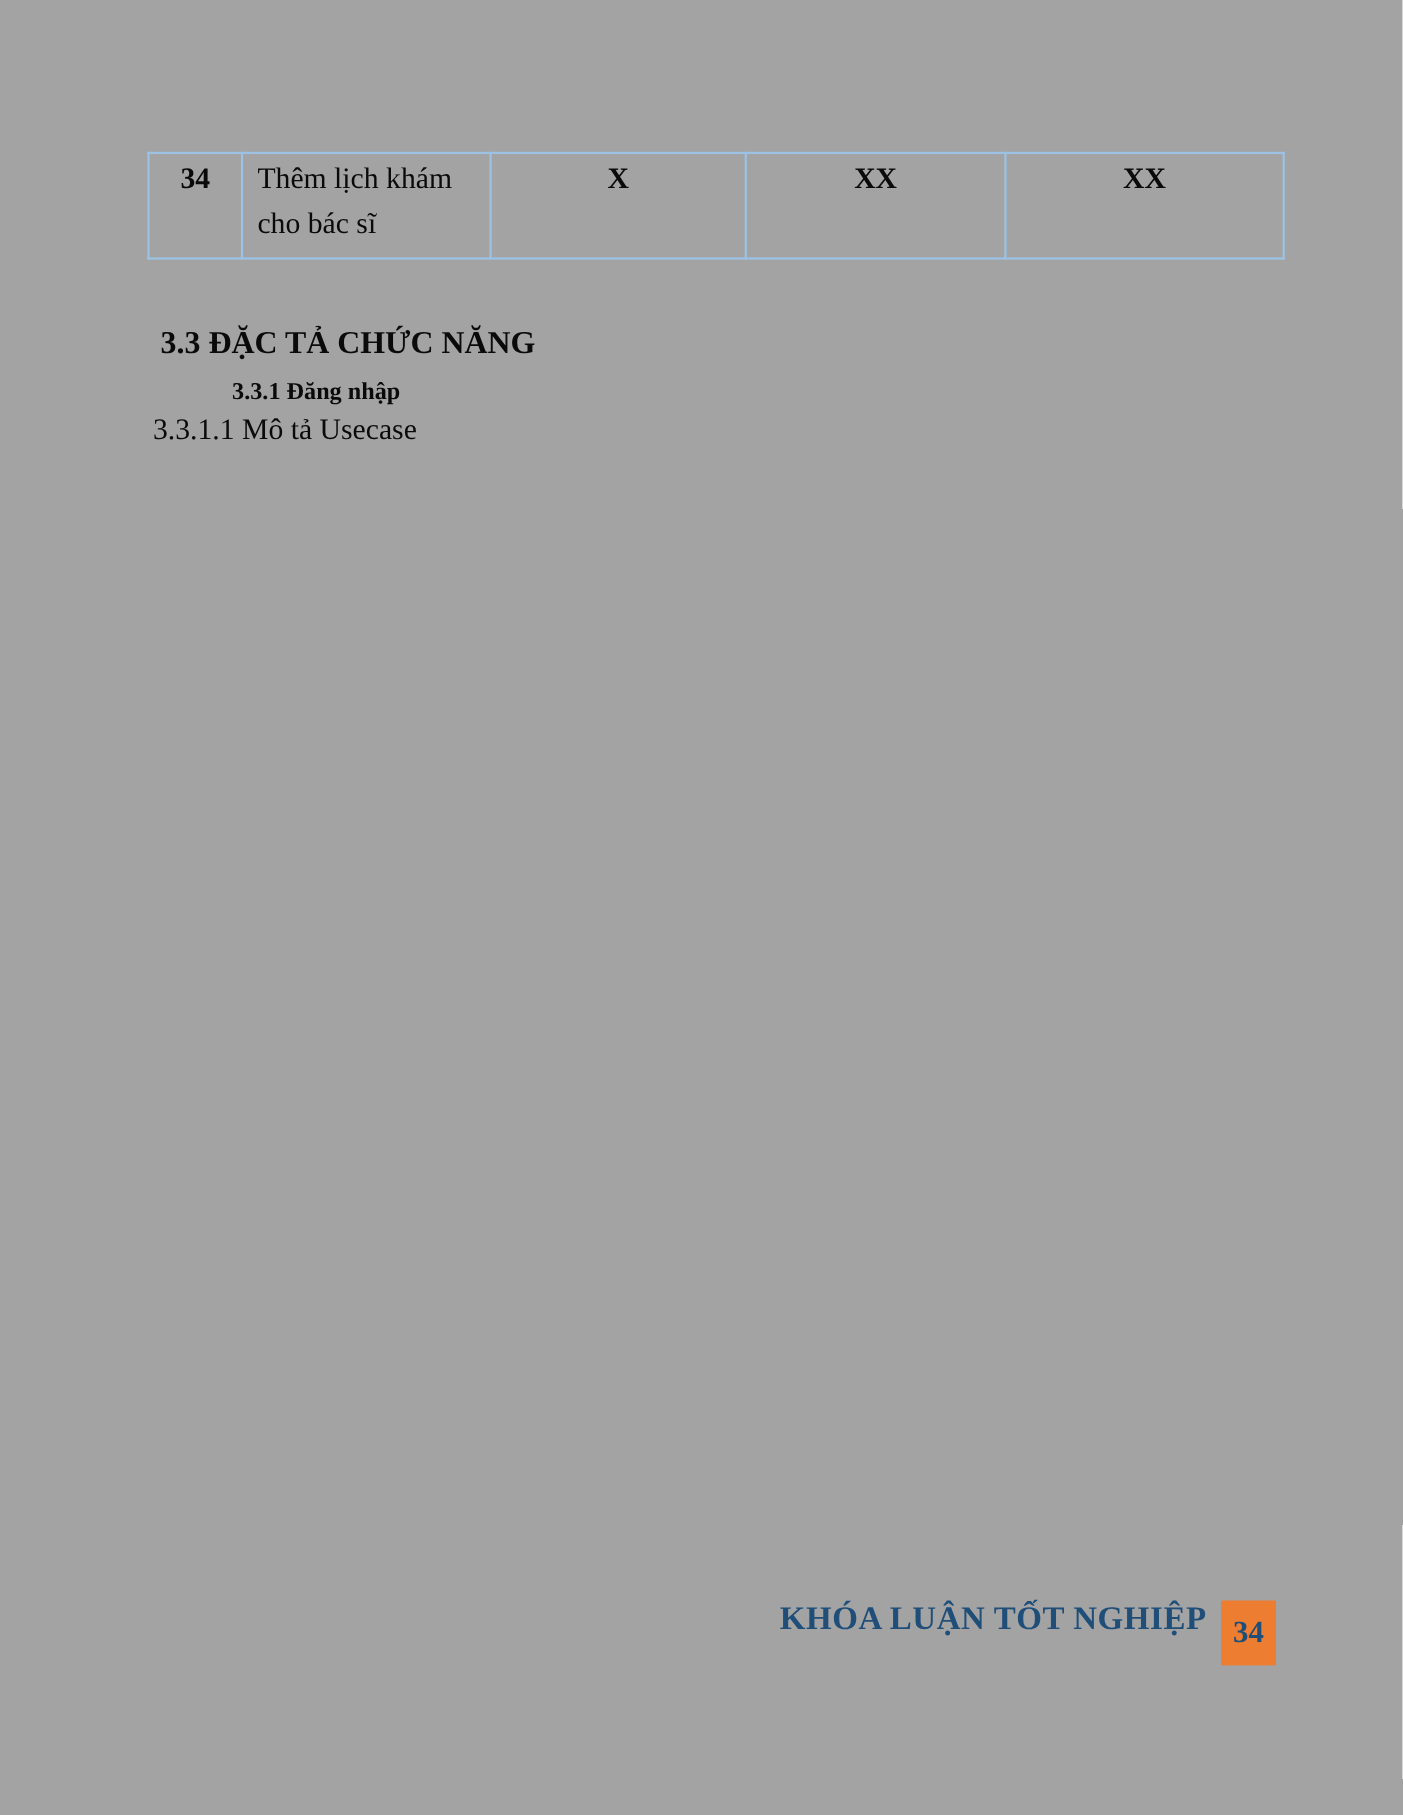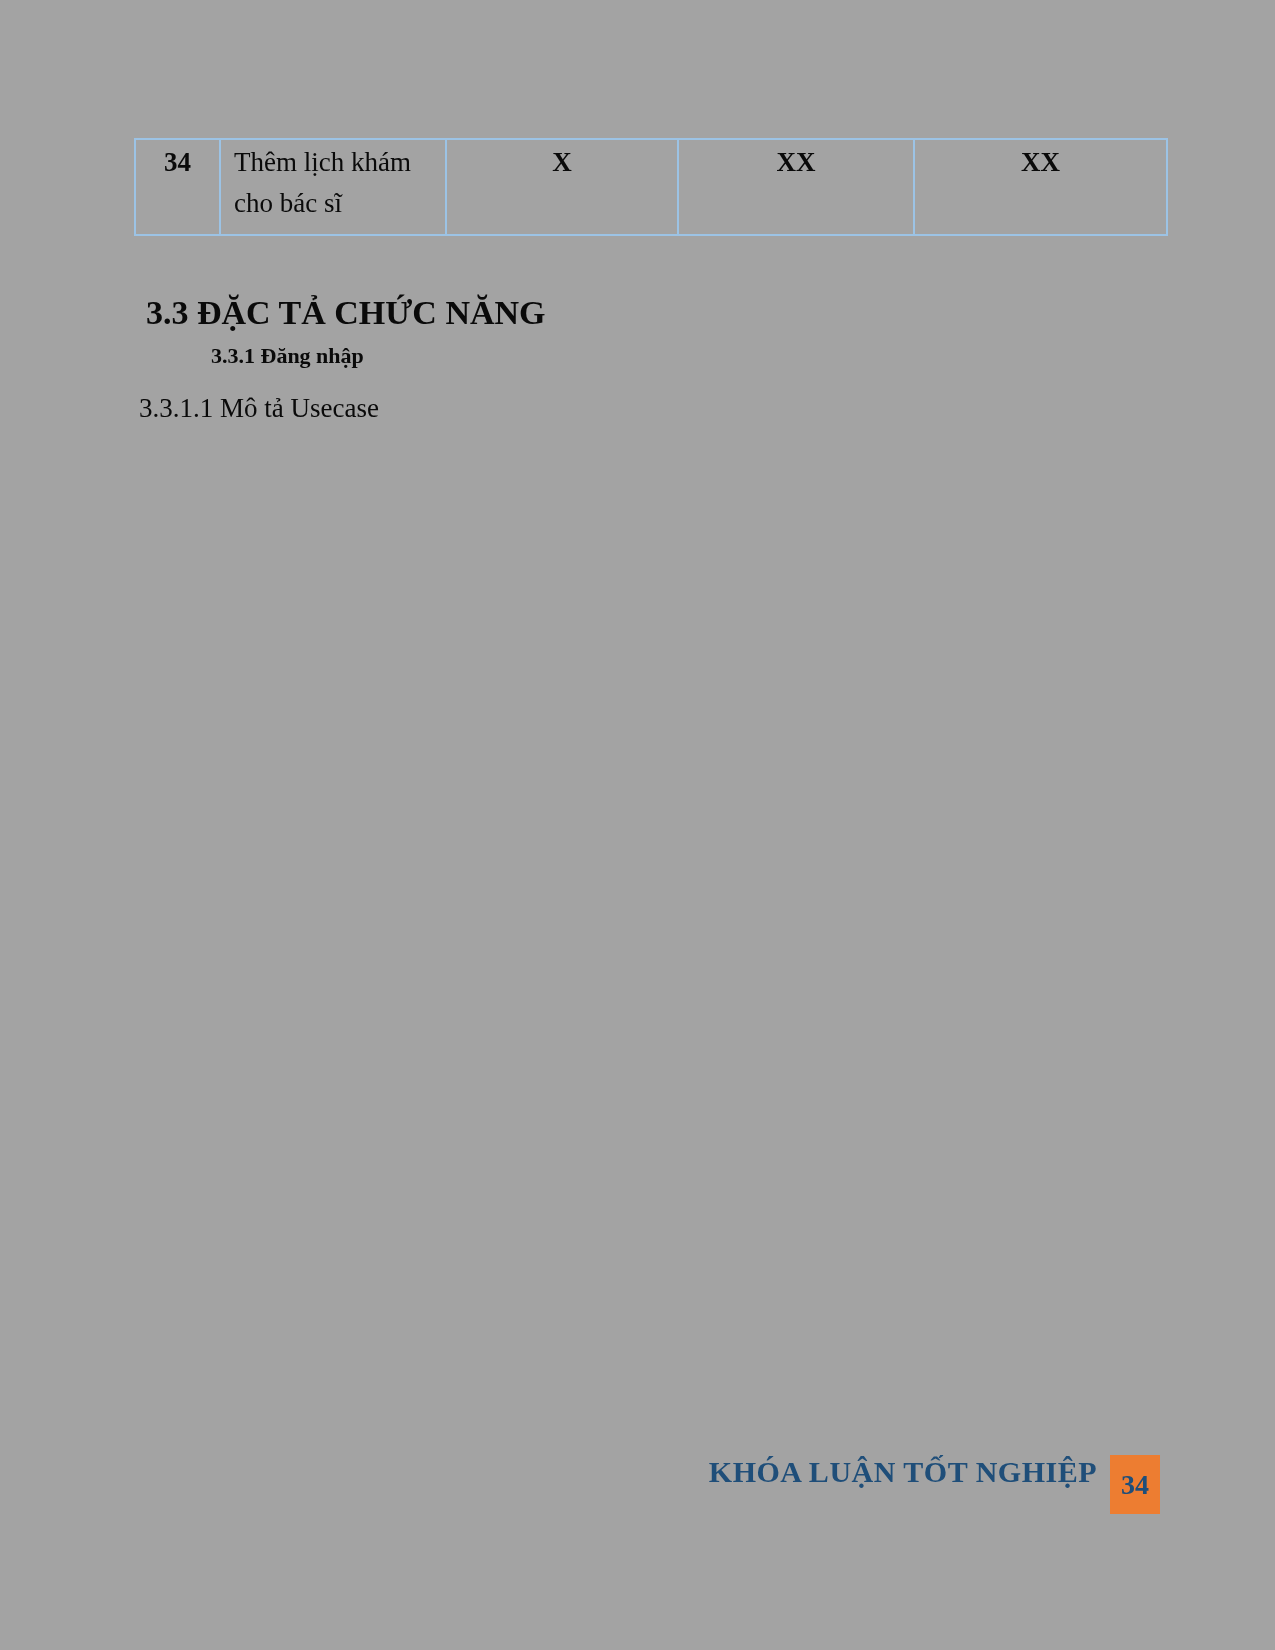--- a/index.html
+++ b/index.html
@@ -48,38 +48,38 @@
     font-weight: bold;
     text-align: center;
     padding-top: 2px;
   }
 
   
   .h-sec {
     position: absolute;
     left: 146px;
     top: 296px;
-    font-size: 34px;
+    font-size: 29px;
     font-weight: bold;
     line-height: 33px;
     white-space: nowrap;
   }
   .h-sub {
     position: absolute;
     left: 211px;
     top: 340px;
     font-size: 22px;
     font-weight: bold;
     line-height: 31px;
     white-space: nowrap;
   }
   .h-subsub {
     position: absolute;
     left: 139px;
-    top: 393px;
+    top: 375px;
     font-size: 27px;
     font-weight: normal;
     line-height: 31px;
     white-space: nowrap;
     text-align: center;
   }
 
   
   .footer {
     position: absolute;

